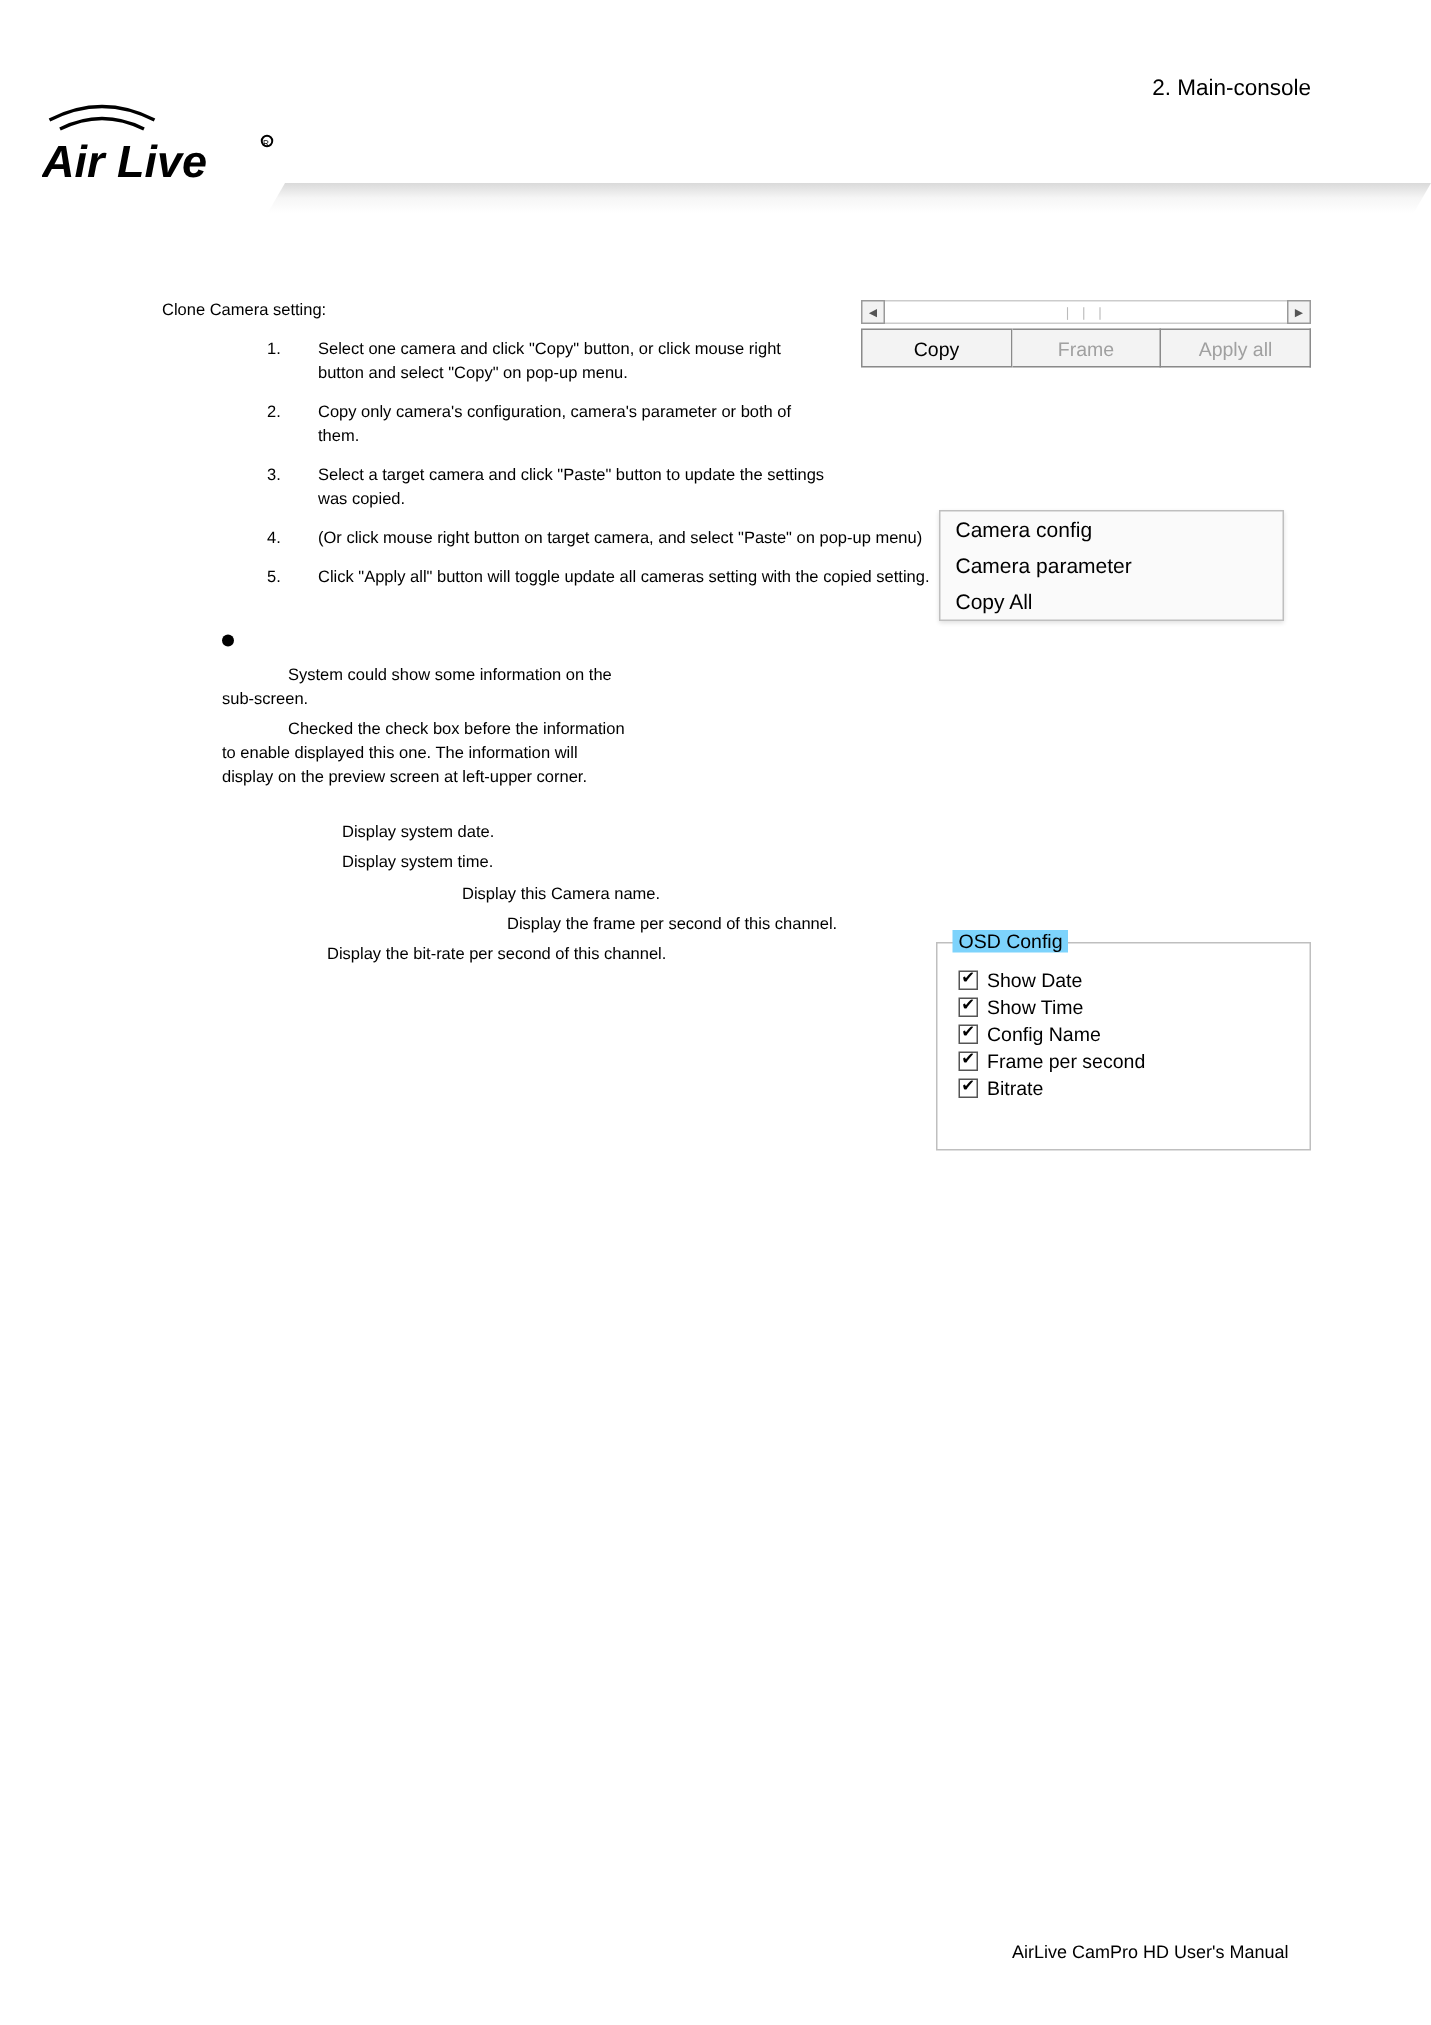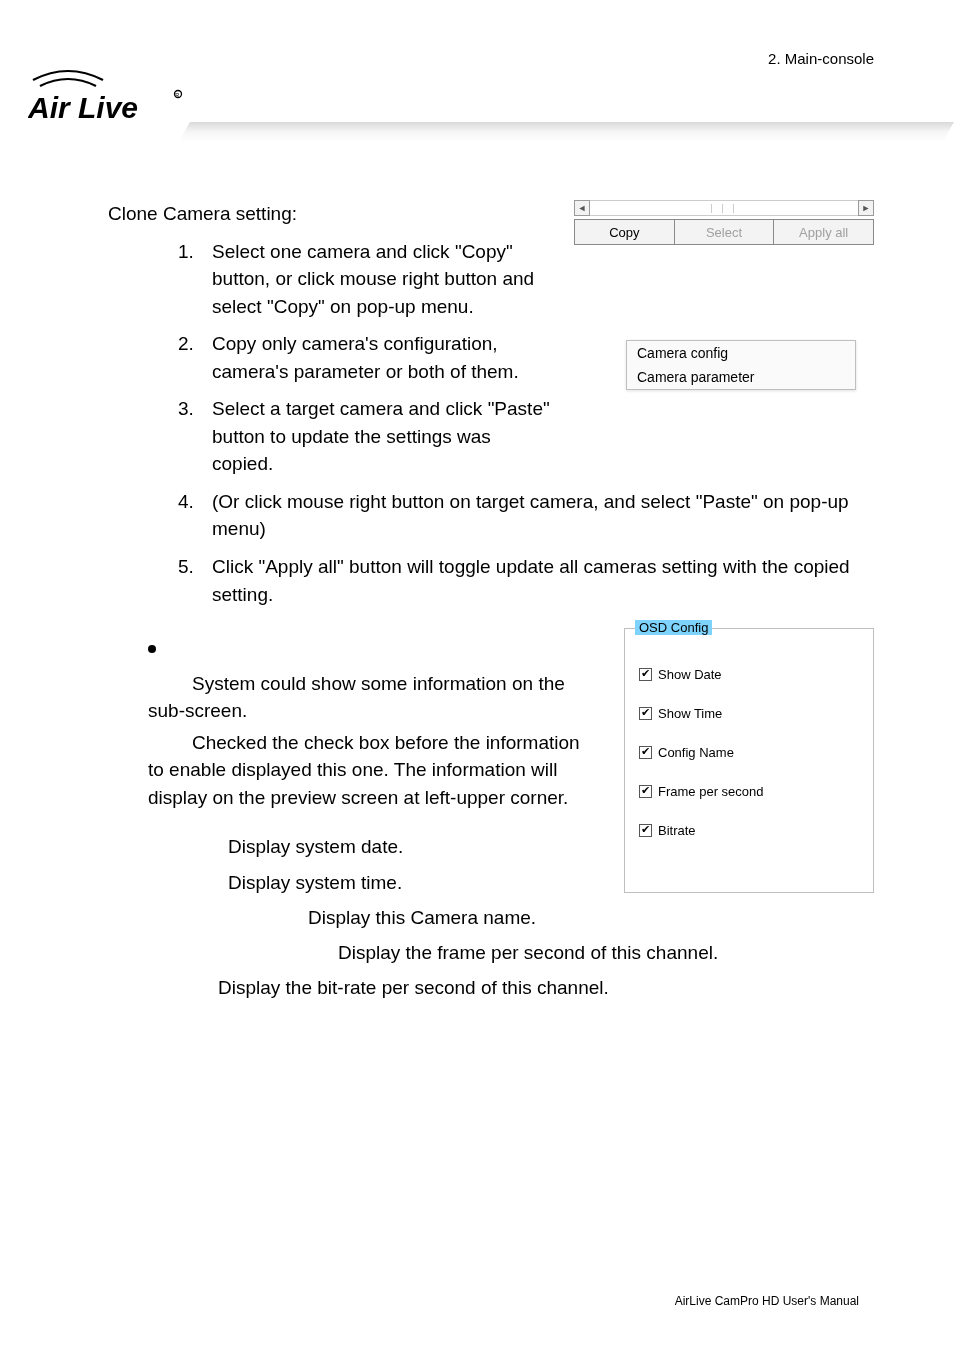--- a/index.html
+++ b/index.html
@@ -35,21 +35,21 @@
     left: 190px;
     right: 0;
     height: 20px;
     background: linear-gradient(to bottom, #bbb 0%, #eee 50%, #fff 100%);
     transform: skewX(-30deg);
     transform-origin: left top;
     opacity: 0.55;
   }
   .content {
     padding: 50px 100px 0 108px;
-    font-size: 19px;
+    font-size: 11px;
     line-height: 1.45;
   }
   .clone-heading { margin-bottom: 10px; }
   .ol-block {
     margin-left: 70px;
     margin-right: 0;
   }
   .ol-item {
     display: flex;
     margin-bottom: 10px;
@@ -140,21 +140,21 @@
     border: 1px solid #bfbfbf;
     padding: 14px 14px 30px 14px;
     font-family: "MS Sans Serif","Microsoft Sans Serif",Tahoma,Arial,sans-serif;
     font-size: 13px;
     background:#fff;
   }
   .widget-osd .group-label {
     position:absolute; top:-9px; left:10px; background:#7dd3fc; padding:0 4px; font-size:13px;
   }
   .chk-row {
-    display:flex; align-items:center; gap:6px; margin:24px 0;
+    display:flex; align-items:center; gap:6px; margin:3px 0;
   }
   .chk-box {
     width:13px; height:13px; border:1px solid #555; position:relative; background:#fff;
     display:inline-flex; align-items:center; justify-content:center; font-size:11px; line-height:1;
   }
   .chk-box::after { content:"✔"; font-size:11px; position:relative; top:-1px; }
 
 </style>
 </head>
 <body>
@@ -174,28 +174,29 @@
 </div>
 
 <div class="widget-copybar">
   <div class="scroll-strip">
     <div class="scroll-arrow">◄</div>
     <div class="scroll-track">| | |</div>
     <div class="scroll-arrow right-gap">►</div>
   </div>
   <div class="btn-row">
     <div class="win-btn">Copy</div>
-    <div class="win-btn disabled">Select</div>
+    <div class="win-btn disabled">Frame</div>
     <div class="win-btn disabled">Apply all</div>
   </div>
 </div>
 
 <div class="widget-menu">
   <div class="menu-item">Camera config</div>
   <div class="menu-item">Camera parameter</div>
+  <div class="menu-item">Copy All</div>
 </div>
 
 <div class="widget-osd">
   <div class="group-label">OSD Config</div>
   <div class="chk-row">
     <span class="chk-box"></span>
     <span>Show Date</span>
   </div>
   <div class="chk-row">
     <span class="chk-box"></span>

